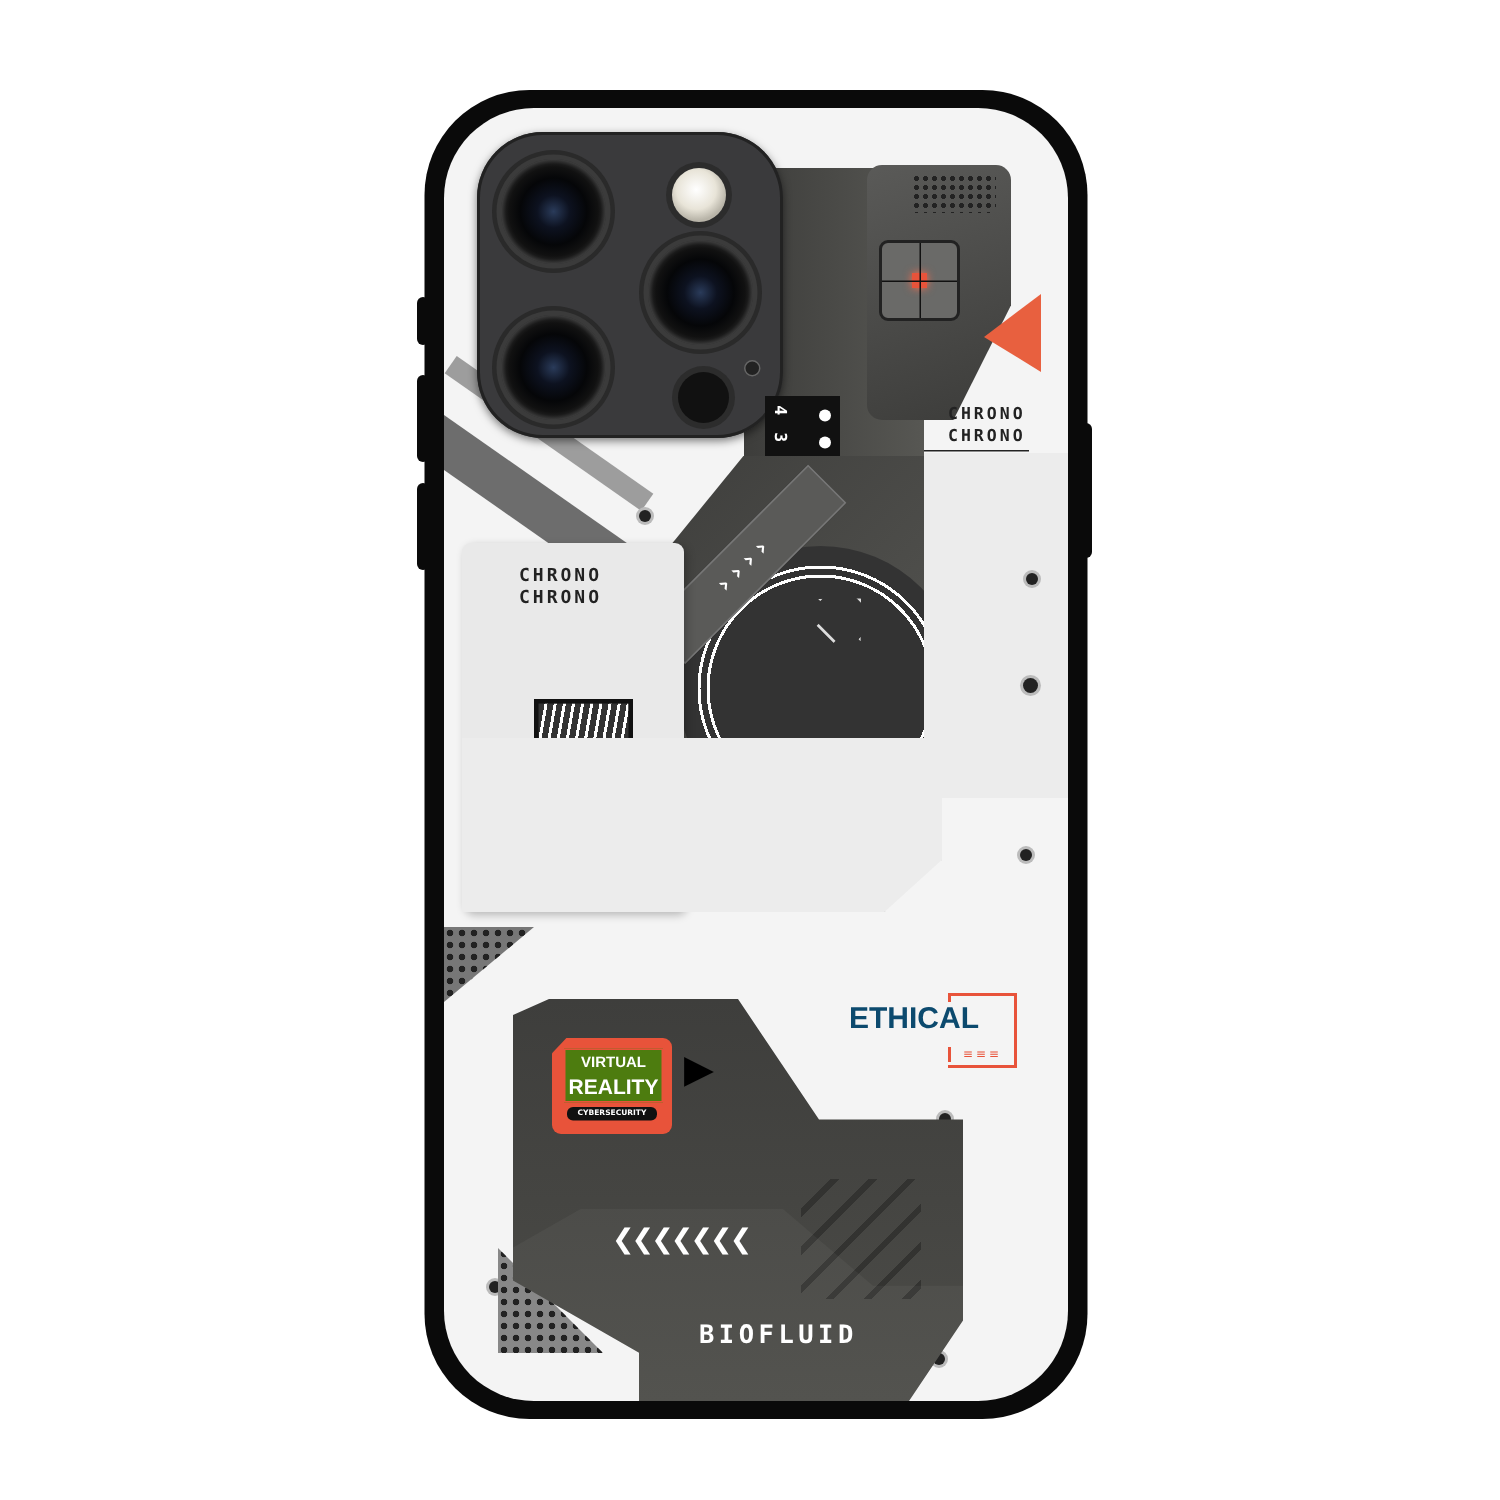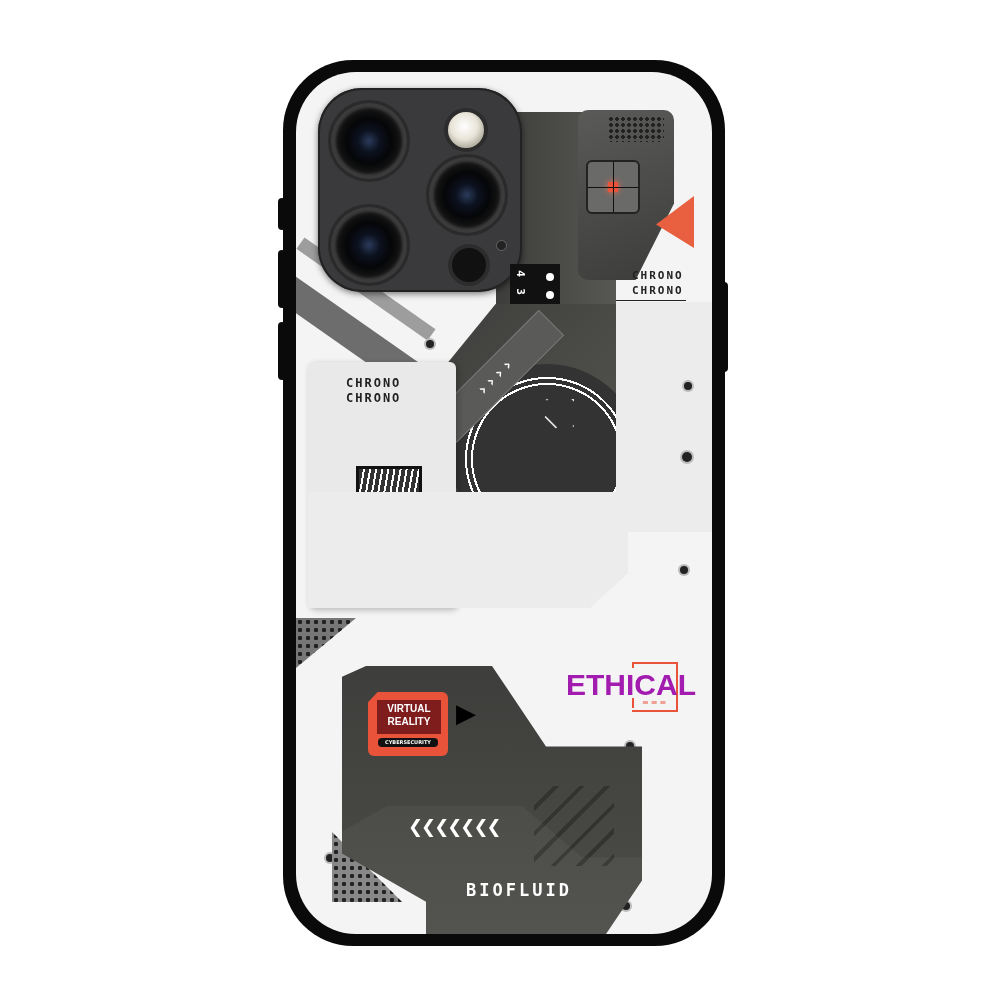--- a/index.html
+++ b/index.html
@@ -102,33 +102,33 @@
   <div class="abs" style="left:36px;top:760px;width:70px;height:70px;background:#888;background-image:radial-gradient(#222 2px,transparent 2.4px);background-size:8px 8px;clip-path:polygon(0 0,100% 100%,0 100%);"></div>
 
   <div class="abs" style="left:0;top:560px;width:416px;height:302px;background:#fbfbfb;z-index:-1;"></div>
 
   <div class="abs" style="left:176px;top:612px;width:70px;height:5px;background:#e8533a;border-radius:3px;transform:rotate(40deg);transform-origin:left center;"></div>
 
   <div class="abs" style="left:270px;top:590px;width:112px;height:48px;">
     <div class="abs" style="left:66px;top:0;width:44px;height:46px;border:2px solid #e8533a;border-left:none;"></div>
     <div class="abs" style="left:66px;top:0;width:2px;height:6px;background:#e8533a;"></div>
     <div class="abs" style="left:66px;top:36px;width:2px;height:10px;background:#e8533a;"></div>
-    <div class="abs" style="left:0;top:6px;font-size:30px;font-weight:bold;color:#a21caf;font-family:'Liberation Sans',sans-serif;">ETHICAL</div>
+    <div class="abs" style="left:0;top:6px;font-size:20px;font-weight:bold;color:#0c4a6e;font-family:'Liberation Sans',sans-serif;">ETHICAL</div>
     <div class="abs" style="left:76px;top:36px;font-size:8px;color:#e8533a;letter-spacing:2px;">≡≡≡</div>
   </div>
 
   <div class="abs" style="left:46px;top:594px;width:300px;height:268px;background:linear-gradient(180deg,#3e3e3c,#4c4c48);clip-path:polygon(8% 0,50% 0,68% 30%,100% 30%,100% 80%,88% 100%,28% 100%,28% 88%,0 70%,0 4%);">
     <div class="abs" style="left:192px;top:120px;width:80px;height:80px;background:repeating-linear-gradient(135deg,transparent 0 14px,#2e2e2c 14px 18px);opacity:.8;"></div>
     <div class="abs" style="left:0;top:140px;width:300px;height:128px;background:rgba(255,255,255,.04);clip-path:polygon(15% 0,60% 0,80% 40%,100% 40%,100% 100%,0 100%,0 20%);"></div>
   </div>
 
   <div class="abs" style="left:72px;top:620px;width:80px;height:64px;background:#e8533a;border-radius:6px;clip-path:polygon(12% 0,100% 0,100% 100%,0 100%,0 16%);">
-    <div class="abs" style="left:8px;top:7px;width:64px;height:34px;background:#7f1d1d;border:1px solid #e8533a;">
+    <div class="abs" style="left:8px;top:7px;width:64px;height:34px;background:#4d7c0f;border:1px solid #e8533a;">
       <div class="abs" style="left:0;top:3px;width:64px;text-align:center;font-size:10px;font-weight:bold;color:#fff;font-family:'Liberation Sans',sans-serif;">VIRTUAL</div>
-      <div class="abs" style="left:0;top:16px;width:64px;text-align:center;font-size:10px;font-weight:bold;color:#fff;font-family:'Liberation Sans',sans-serif;">REALITY</div>
+      <div class="abs" style="left:0;top:16px;width:64px;text-align:center;font-size:14px;font-weight:bold;color:#fff;font-family:'Liberation Sans',sans-serif;">REALITY</div>
     </div>
     <div class="abs" style="left:10px;top:46px;width:60px;height:9px;background:#111;border-radius:4px;text-align:center;font-size:5px;font-weight:bold;color:#fff;line-height:9px;">CYBERSECURITY</div>
   </div>
   <div class="abs" style="left:160px;top:626px;font-size:26px;color:#000;">▶</div>
 
   <div class="abs" style="left:112px;top:744px;font-size:18px;color:#fff;font-weight:bold;letter-spacing:-2px;">❮❮❮❮❮❮❮</div>
 
   <div class="abs tech" style="left:170px;top:808px;font-size:17px;color:#fff;letter-spacing:3px;">BIOFLUID</div>
 </div>
 

